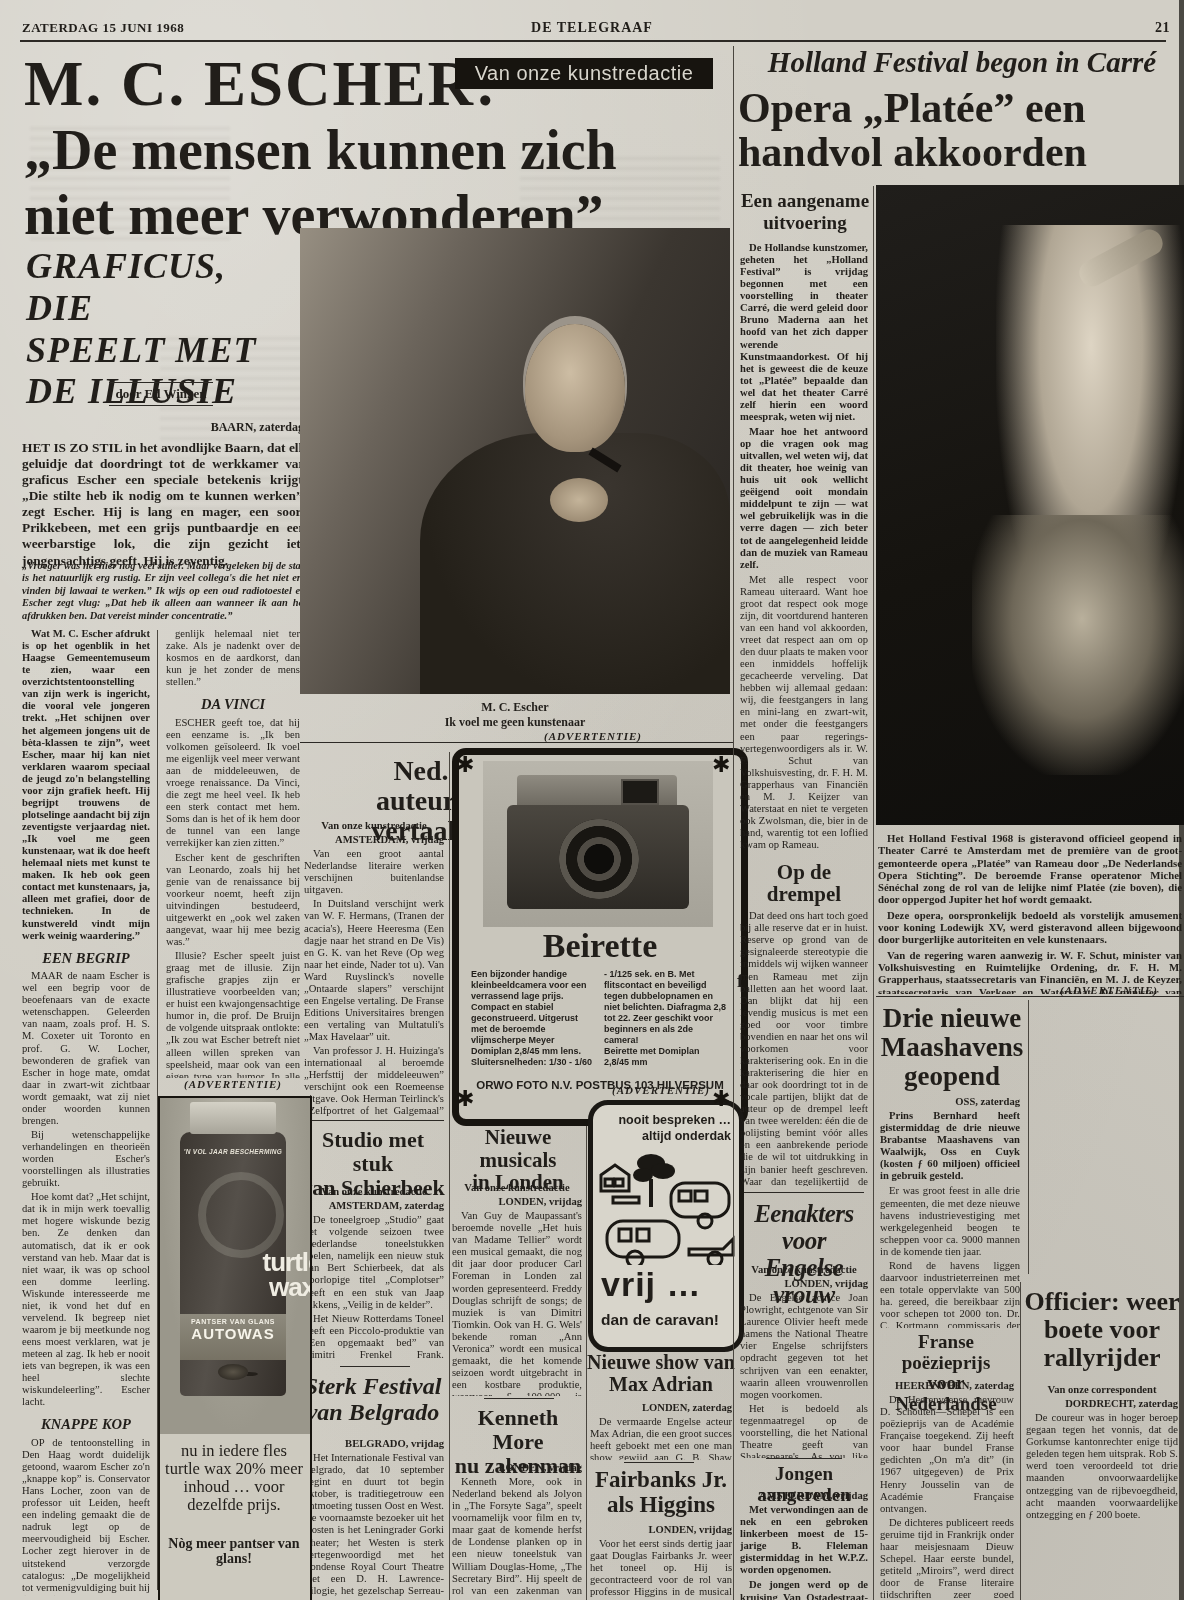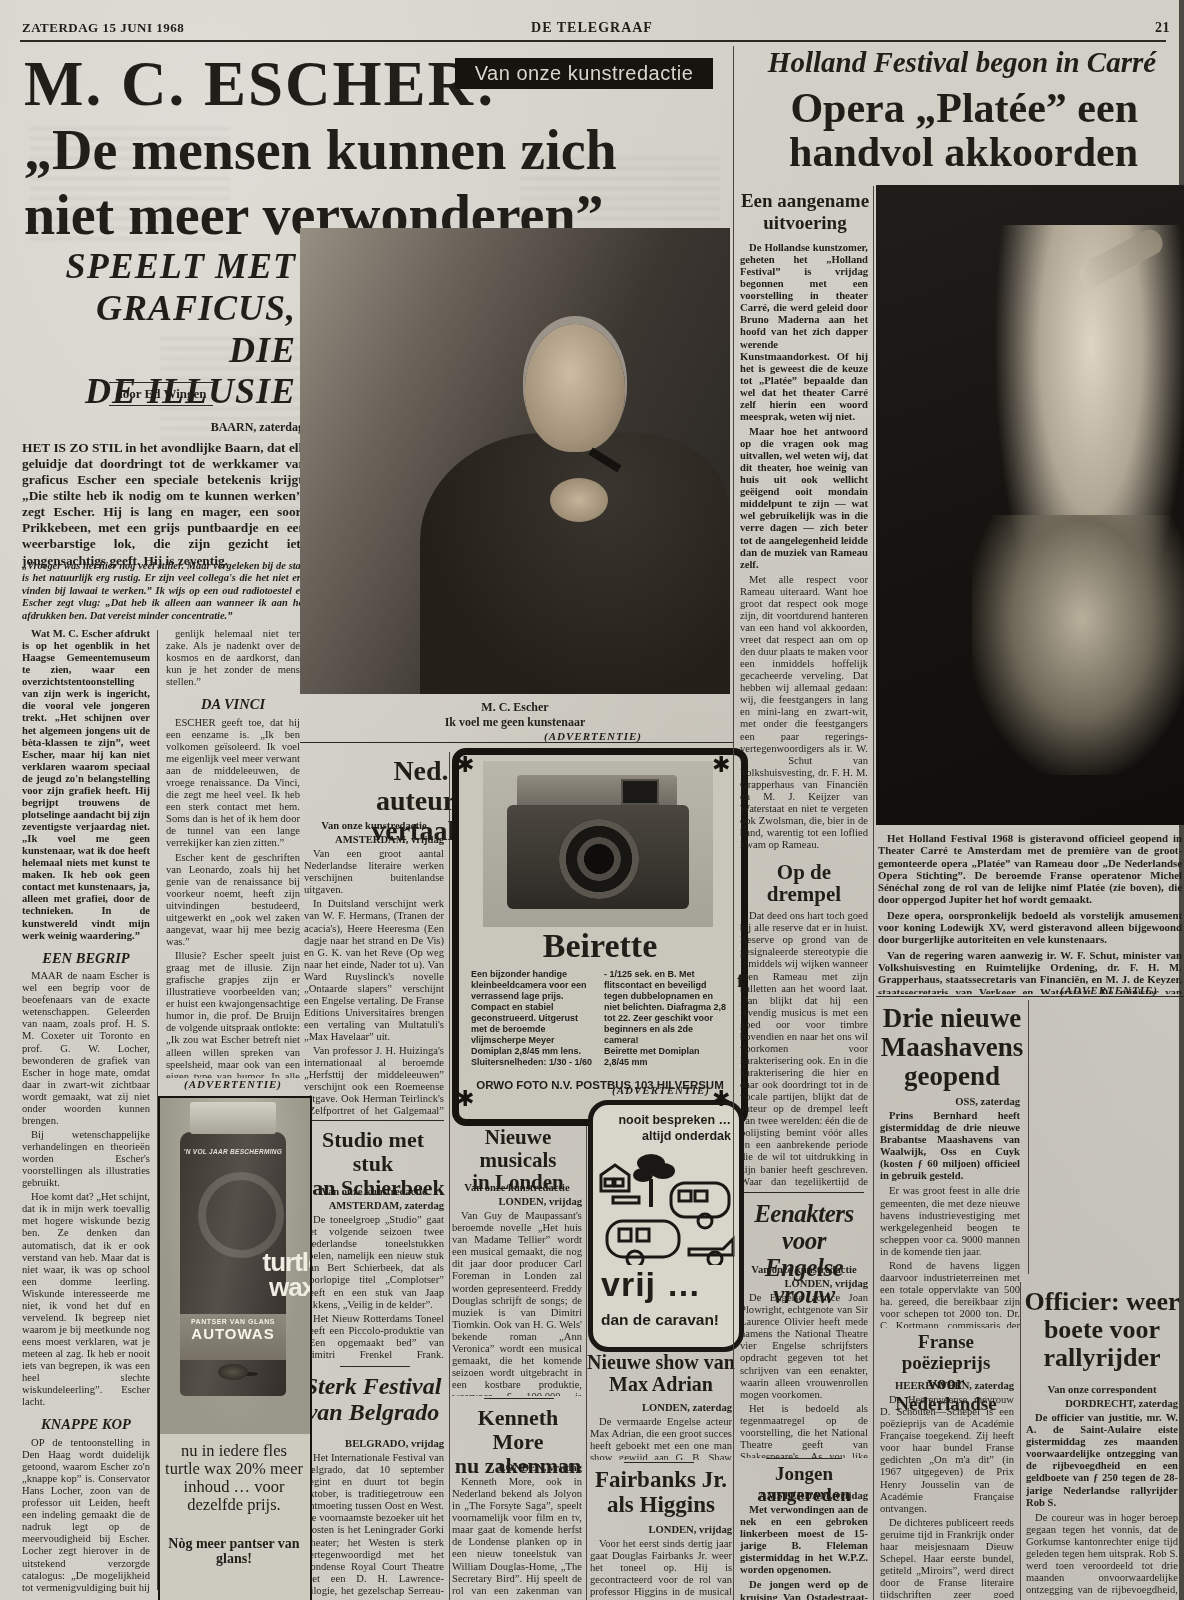--- a/index.html
+++ b/index.html
@@ -2,21 +2,21 @@
 <html><head>
 <meta charset="utf-8">
 <style>
   html,body{margin:0;padding:0;background:#8e8b84;}
   #paper{position:relative;width:1184px;height:1600px;margin:0 auto;overflow:hidden;
     background:#d2cfc6;
     background-image:radial-gradient(ellipse at 18% 8%, rgba(255,255,255,.28), transparent 45%),
                      radial-gradient(ellipse at 85% 95%, rgba(92,87,77,.14), transparent 55%),
                      radial-gradient(ellipse at 50% 50%, rgba(120,113,100,.08), transparent 70%);
     font-family:"Liberation Serif",serif;color:#211e1a;}
-  .abs{position:absolute;text-align:right;}
+  .abs{position:absolute;}
   .rule-h{position:absolute;background:#2c2925;height:1px;}
   .rule-v{position:absolute;background:#4a463f;width:1px;}
   
   .hdr{position:absolute;top:20px;font-weight:bold;font-size:13px;letter-spacing:.5px;}
   
   .serifb{font-family:"Liberation Serif",serif;font-weight:bold;}
   .kicker-box{position:absolute;left:455px;top:58px;width:258px;height:31px;background:#17140f;
     color:#d9d6cd;font-family:"Liberation Sans",sans-serif;font-size:20px;line-height:31px;
     text-align:center;letter-spacing:.5px;}
   .hl1{position:absolute;left:24px;top:48px;font-size:63px;letter-spacing:2px;}
@@ -140,22 +140,22 @@
   <div class="ghost" style="left:160px;top:330px;width:270px;height:200px;"></div>
   <div class="ghost" style="left:520px;top:150px;width:200px;height:70px;"></div>
   <div class="ghost" style="left:30px;top:120px;width:200px;height:120px;"></div>
 
   <div class="hl1 serifb">M. C. ESCHER:</div>
   <div class="kicker-box">Van onze kunstredactie</div>
   <div class="hl2 serifb">„De mensen kunnen zich</div>
   <div class="hl3 serifb">niet meer verwonderen”</div>
 
   <div class="abs graficus" style="left:26px;top:246px;width:270px;">
+    <div>GRAFICUS, DIE</div>
     <div>SPEELT MET</div>
-    <div>GRAFICUS, DIE</div>
     <div>DE ILLUSIE</div>
   </div>
   <div class="abs" style="left:26px;top:382px;width:270px;text-align:center;">
     <span class="byline">door Ed Wingen</span>
   </div>
   <div class="abs" style="left:26px;top:420px;width:278px;text-align:right;font-weight:bold;font-size:12px;">BAARN, zaterdag</div>
 
   <div class="abs" style="left:22px;top:440px;width:284px;font-weight:bold;font-size:13.4px;line-height:1.2;text-align:justify;">HET IS ZO STIL in het avondlijke Baarn, dat elk geluidje dat doordringt tot de werkkamer van graficus Escher een speciale betekenis krijgt. „Die stilte heb ik nodig om te kunnen werken”, zegt Escher. Hij is lang en mager, een soort Prikkebeen, met een grijs puntbaardje en een weerbarstige lok, die zijn gezicht iets jongensachtigs geeft. Hij is zeventig.</div>
   <div class="abs" style="left:22px;top:560px;width:284px;font-style:italic;font-weight:bold;font-size:10.4px;line-height:1.2;text-align:justify;">„Vroeger was het hier nog veel stiller. Maar vergeleken bij de stad is het natuurlijk erg rustig. Er zijn veel collega's die het niet erg vinden bij lawaai te werken.” Ik wijs op een oud radiotoestel en Escher zegt vlug: „Dat heb ik alleen aan wanneer ik aan het afdrukken ben. Dat vereist minder concentratie.”</div>
 
@@ -399,21 +399,20 @@
   <div class="rule-v" style="left:1020px;top:1282px;height:318px;"></div>
 
   <div class="art-hl" style="left:1022px;top:1288px;width:160px;font-size:26px;">
     <div>Officier: weer</div>
     <div>boete voor</div>
     <div>rallyrijder</div>
   </div>
   <div class="txtcol" style="left:1026px;top:1382px;width:152px;height:216px;">
       <div class="blk-src">Van onze correspondent</div>
       <div class="blk-dl">DORDRECHT, zaterdag</div>
-      <div class="blk-lead">De officier van justitie, mr. W. A. de Saint-Aulaire eiste gistermiddag zes maanden voorwaardelijke ontzegging van de rijbevoegdheid en een geldboete van ƒ 250 tegen de 28-jarige Nederlandse rallyrijder Rob S.</div>
       <div class="blk-p">De coureur was in hoger beroep gegaan tegen het vonnis, dat de Gorkumse kantonrechter enige tijd geleden tegen hem uitsprak. Rob S. werd toen veroordeeld tot drie maanden onvoorwaardelijke ontzegging van de rijbevoegdheid, acht maanden voorwaardelijke ontzegging en ƒ 200 boete.</div>
     </div>
 
   <div class="advlabel" style="left:158px;top:1078px;width:150px;">(ADVERTENTIE)</div>
   <div class="ad-turtle">
     <div class="bottle-wrap">
       <div class="bottle">
         <div class="cap"></div>
         <div class="l1">'N VOL JAAR BESCHERMING</div>
         <div class="ring"></div>

